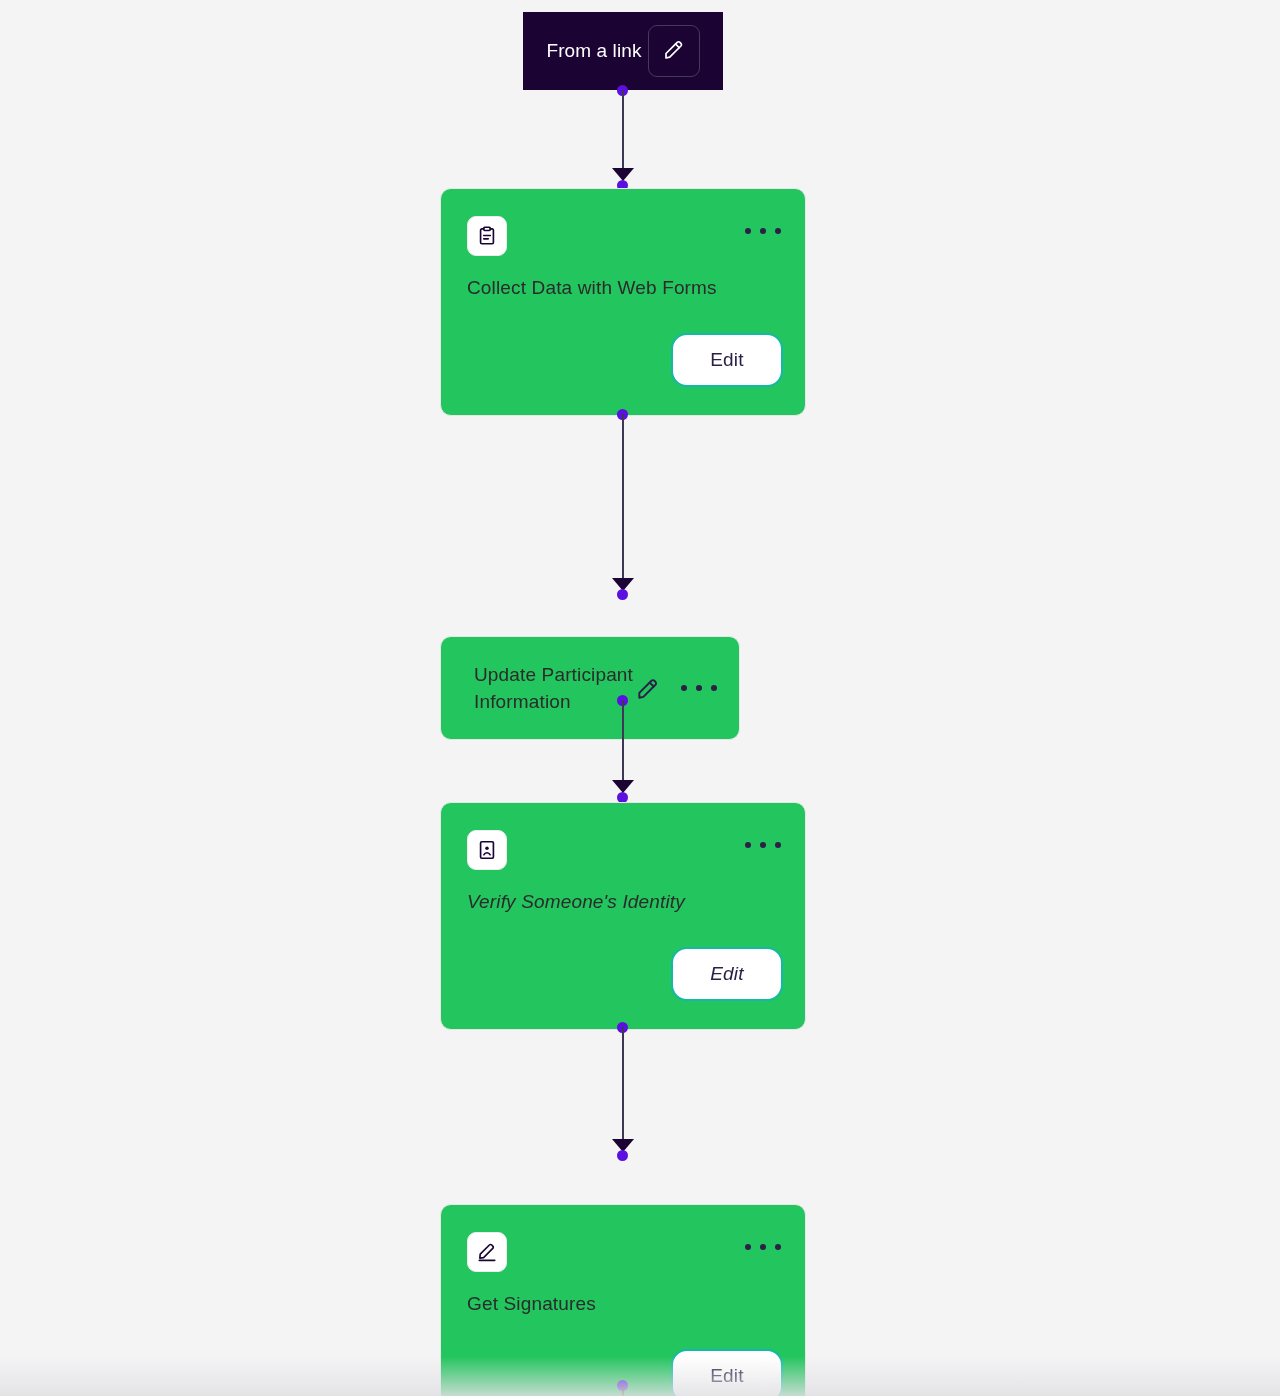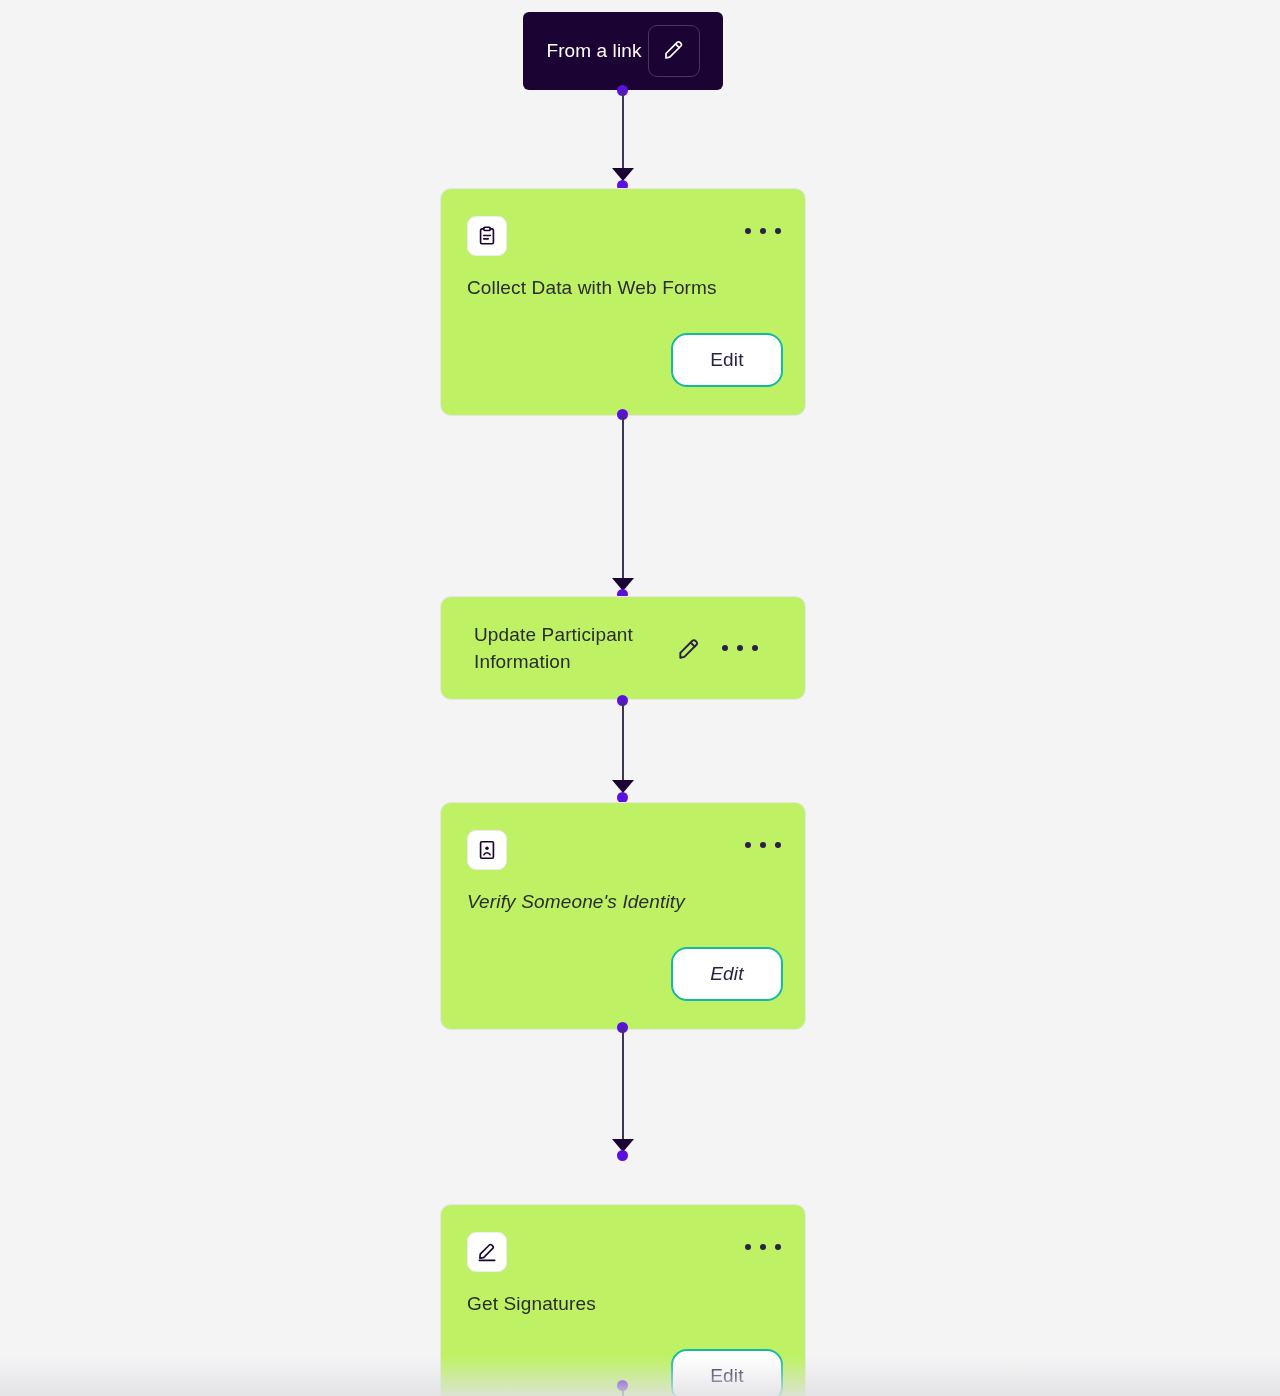--- a/index.html
+++ b/index.html
@@ -24,21 +24,21 @@
   }
 
   
   .trigger-node {
     position: absolute;
     left: 523px;
     top: 12px;
     width: 200px;
     height: 78px;
     background: #1b0433;
-    border-radius: 6px;
+    border-radius: 0;
     display: flex;
     align-items: center;
     justify-content: center;
     gap: 6px;
     box-sizing: border-box;
     padding: 0 14px;
   }
   .trigger-label {
     color: #ffffff;
     font-size: 19px;
@@ -53,38 +53,39 @@
     display: flex;
     align-items: center;
     justify-content: center;
     background: transparent;
     flex: 0 0 auto;
   }
 
   
   .card {
     position: absolute;
-    background: #bef264;
+    background: #22c55e;
     border: 1px solid #e6e6ea;
     border-radius: 11px;
     box-sizing: border-box;
   }
   .card-tall {
     left: 440px;
     width: 366px;
     height: 228px;
   }
   .card-compact {
     left: 440px;
-    width: 366px;
+    width: 300px;
     height: 104px;
     display: flex;
     align-items: center;
     padding: 0 22px 0 33px;
     box-sizing: border-box;
+    margin-top: 40px;
   }
 
   .card-icon-box {
     position: absolute;
     left: 26px;
     top: 27px;
     width: 38px;
     height: 38px;
     border: 1px solid #ececed;
     border-radius: 9px;

